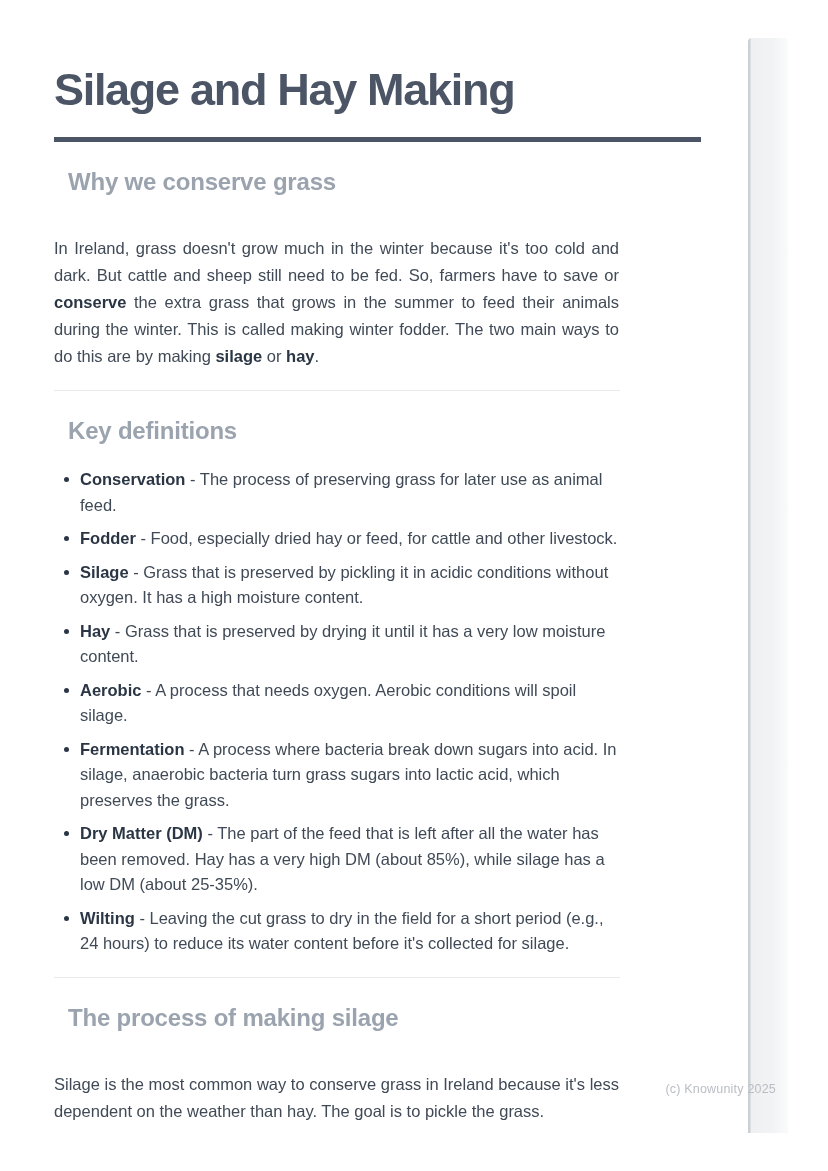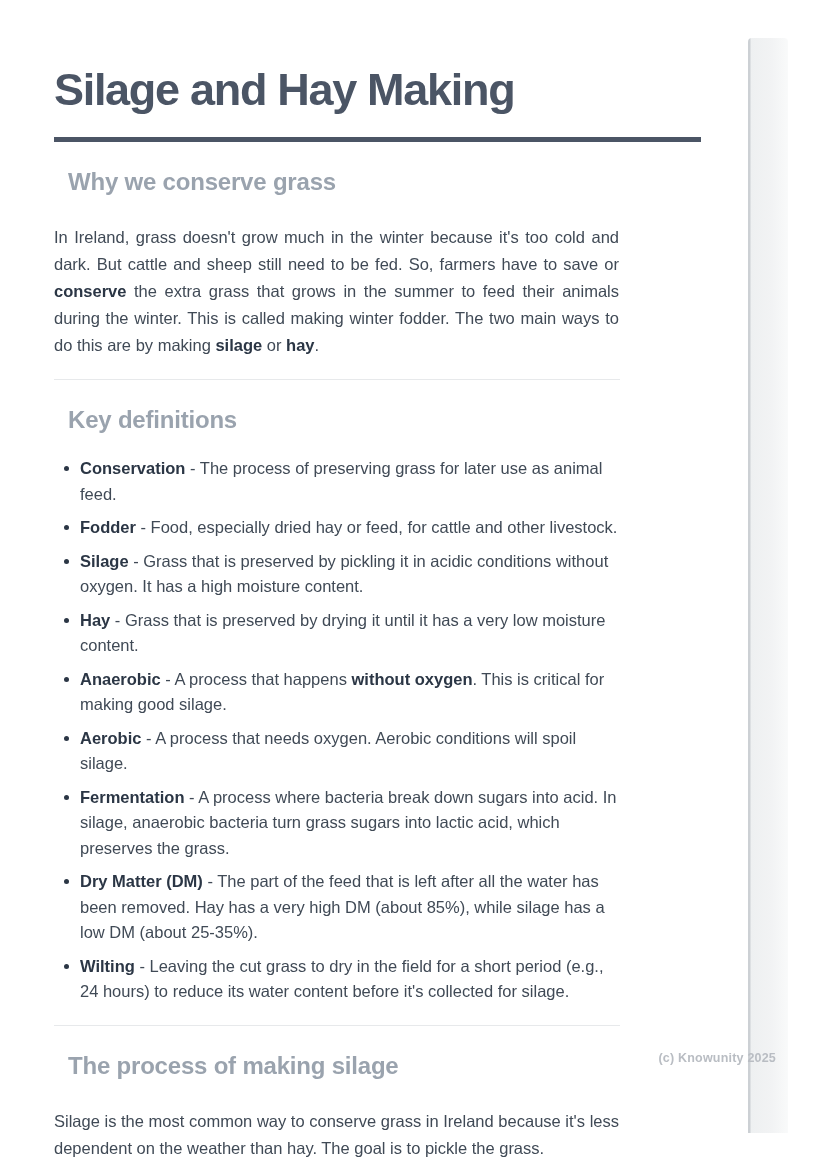--- a/index.html
+++ b/index.html
@@ -31,21 +31,21 @@
     letter-spacing:-1.3px;color:var(--title);
   }
   .title-rule{
     margin-top:21px;width:647px;height:5px;background:var(--title);
   }
   .section-heading{
     margin:25px 14px 0;font-size:24px;line-height:30px;font-weight:700;
     letter-spacing:-0.2px;color:var(--heading);
   }
   .paragraph{
-    width:565px;margin:27px 0 0;
+    width:565px;margin:38px 0 0;
     font-size:16.5px;line-height:27px;color:var(--body);
     text-align:justify;
   }
   .paragraph strong,.list-item strong{font-weight:700;color:var(--bold);text-align:center;}
   .section-divider{
     width:566px;height:0;border:none;border-top:1px solid var(--divider);
     margin:20px 0 0;
   }
   .definitions-list{
     width:565px;margin:21px 0 0;padding:0 0 0 26px;list-style:none;
@@ -59,42 +59,41 @@
     width:5px;height:5px;border-radius:50%;background:var(--bold);
   }
   .edge-strip{
     position:absolute;left:748px;top:38px;width:40px;height:1095px;
     background:linear-gradient(to right,
       var(--strip-edge) 0px,var(--strip-edge) 2px,
       #eef0f1 3px,#f2f3f4 60%,#f9fafa 100%);
     border-radius:4px 4px 0 0;
   }
   .watermark{
-    position:absolute;top:1051px;right:52px;z-index:5;
-    font-size:12.5px;letter-spacing:0.2px;color:var(--watermark);font-weight:bold;
+    position:absolute;top:1082px;right:52px;z-index:5;
+    font-size:12.5px;letter-spacing:0.2px;color:var(--watermark);
   }
 </style>
 </head>
 <body>
 
 <div class="page">
   <div class="content">
     <h1 class="doc-title">Silage and Hay Making</h1>
     <div class="title-rule"></div>
     <div id="sections">
         <h2 class="section-heading">Why we conserve grass</h2>
         <p class="paragraph"><span>In Ireland, grass doesn't grow much in the winter because it's too cold and dark. But cattle and sheep still need to be fed. So, farmers have to save or </span><strong>conserve</strong><span> the extra grass that grows in the summer to feed their animals during the winter. This is called making winter fodder. The two main ways to do this are by making </span><strong>silage</strong><span> or </span><strong>hay</strong><span>.</span></p>
         <hr class="section-divider">
         <h2 class="section-heading">Key definitions</h2>
         <ul class="definitions-list">
           <li class="list-item"><strong>Conservation</strong><span> - The process of preserving grass for later use as animal feed.</span></li>
           <li class="list-item"><strong>Fodder</strong><span> - Food, especially dried hay or feed, for cattle and other livestock.</span></li>
           <li class="list-item"><strong>Silage</strong><span> - Grass that is preserved by pickling it in acidic conditions without oxygen. It has a high moisture content.</span></li>
           <li class="list-item"><strong>Hay</strong><span> - Grass that is preserved by drying it until it has a very low moisture content.</span></li>
-          <li class="list-item"><strong>Anaerobic</strong><span> - A process that happens </span><strong>without oxygen</strong><span>. This is critical for making good silage.</span></li>
           <li class="list-item"><strong>Aerobic</strong><span> - A process that needs oxygen. Aerobic conditions will spoil silage.</span></li>
           <li class="list-item"><strong>Fermentation</strong><span> - A process where bacteria break down sugars into acid. In silage, anaerobic bacteria turn grass sugars into lactic acid, which preserves the grass.</span></li>
           <li class="list-item"><strong>Dry Matter (DM)</strong><span> - The part of the feed that is left after all the water has been removed. Hay has a very high DM (about 85%), while silage has a low DM (about 25-35%).</span></li>
           <li class="list-item"><strong>Wilting</strong><span> - Leaving the cut grass to dry in the field for a short period (e.g., 24 hours) to reduce its water content before it's collected for silage.</span></li>
         </ul>
         <hr class="section-divider">
         <h2 class="section-heading">The process of making silage</h2>
         <p class="paragraph"><span>Silage is the most common way to conserve grass in Ireland because it's less dependent on the weather than hay. The goal is to pickle the grass.</span></p>
       </div>
   </div>

